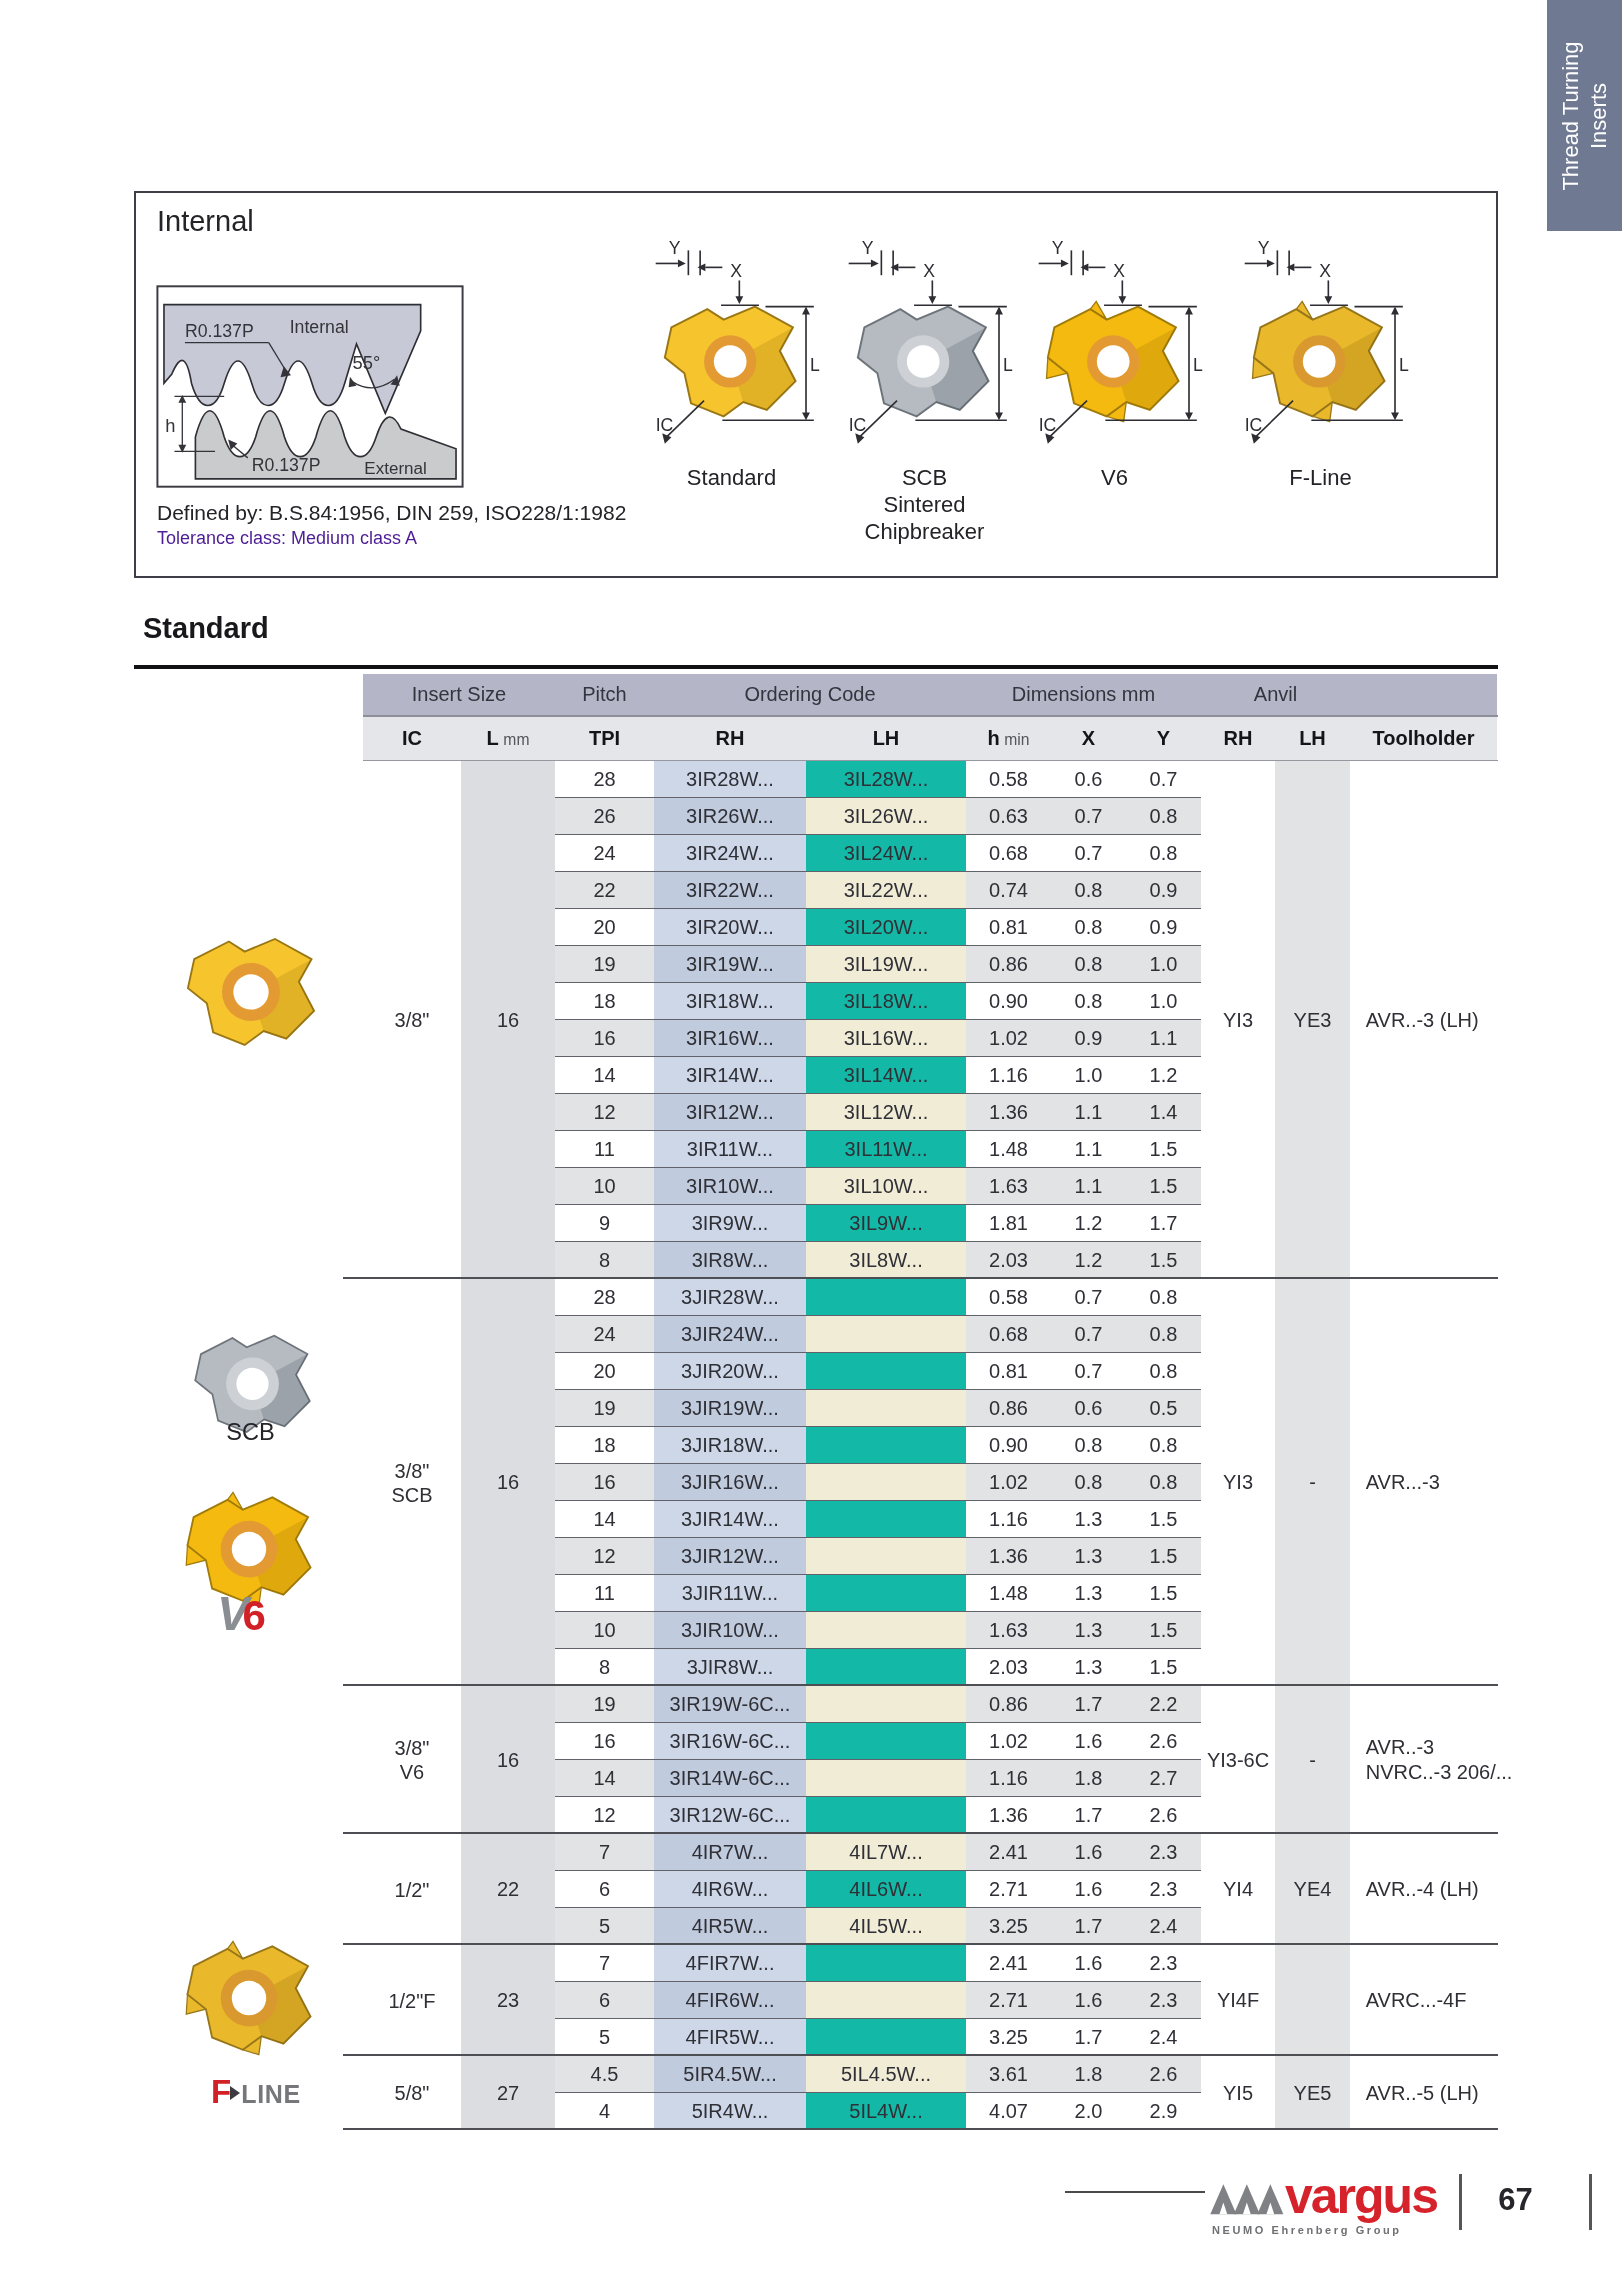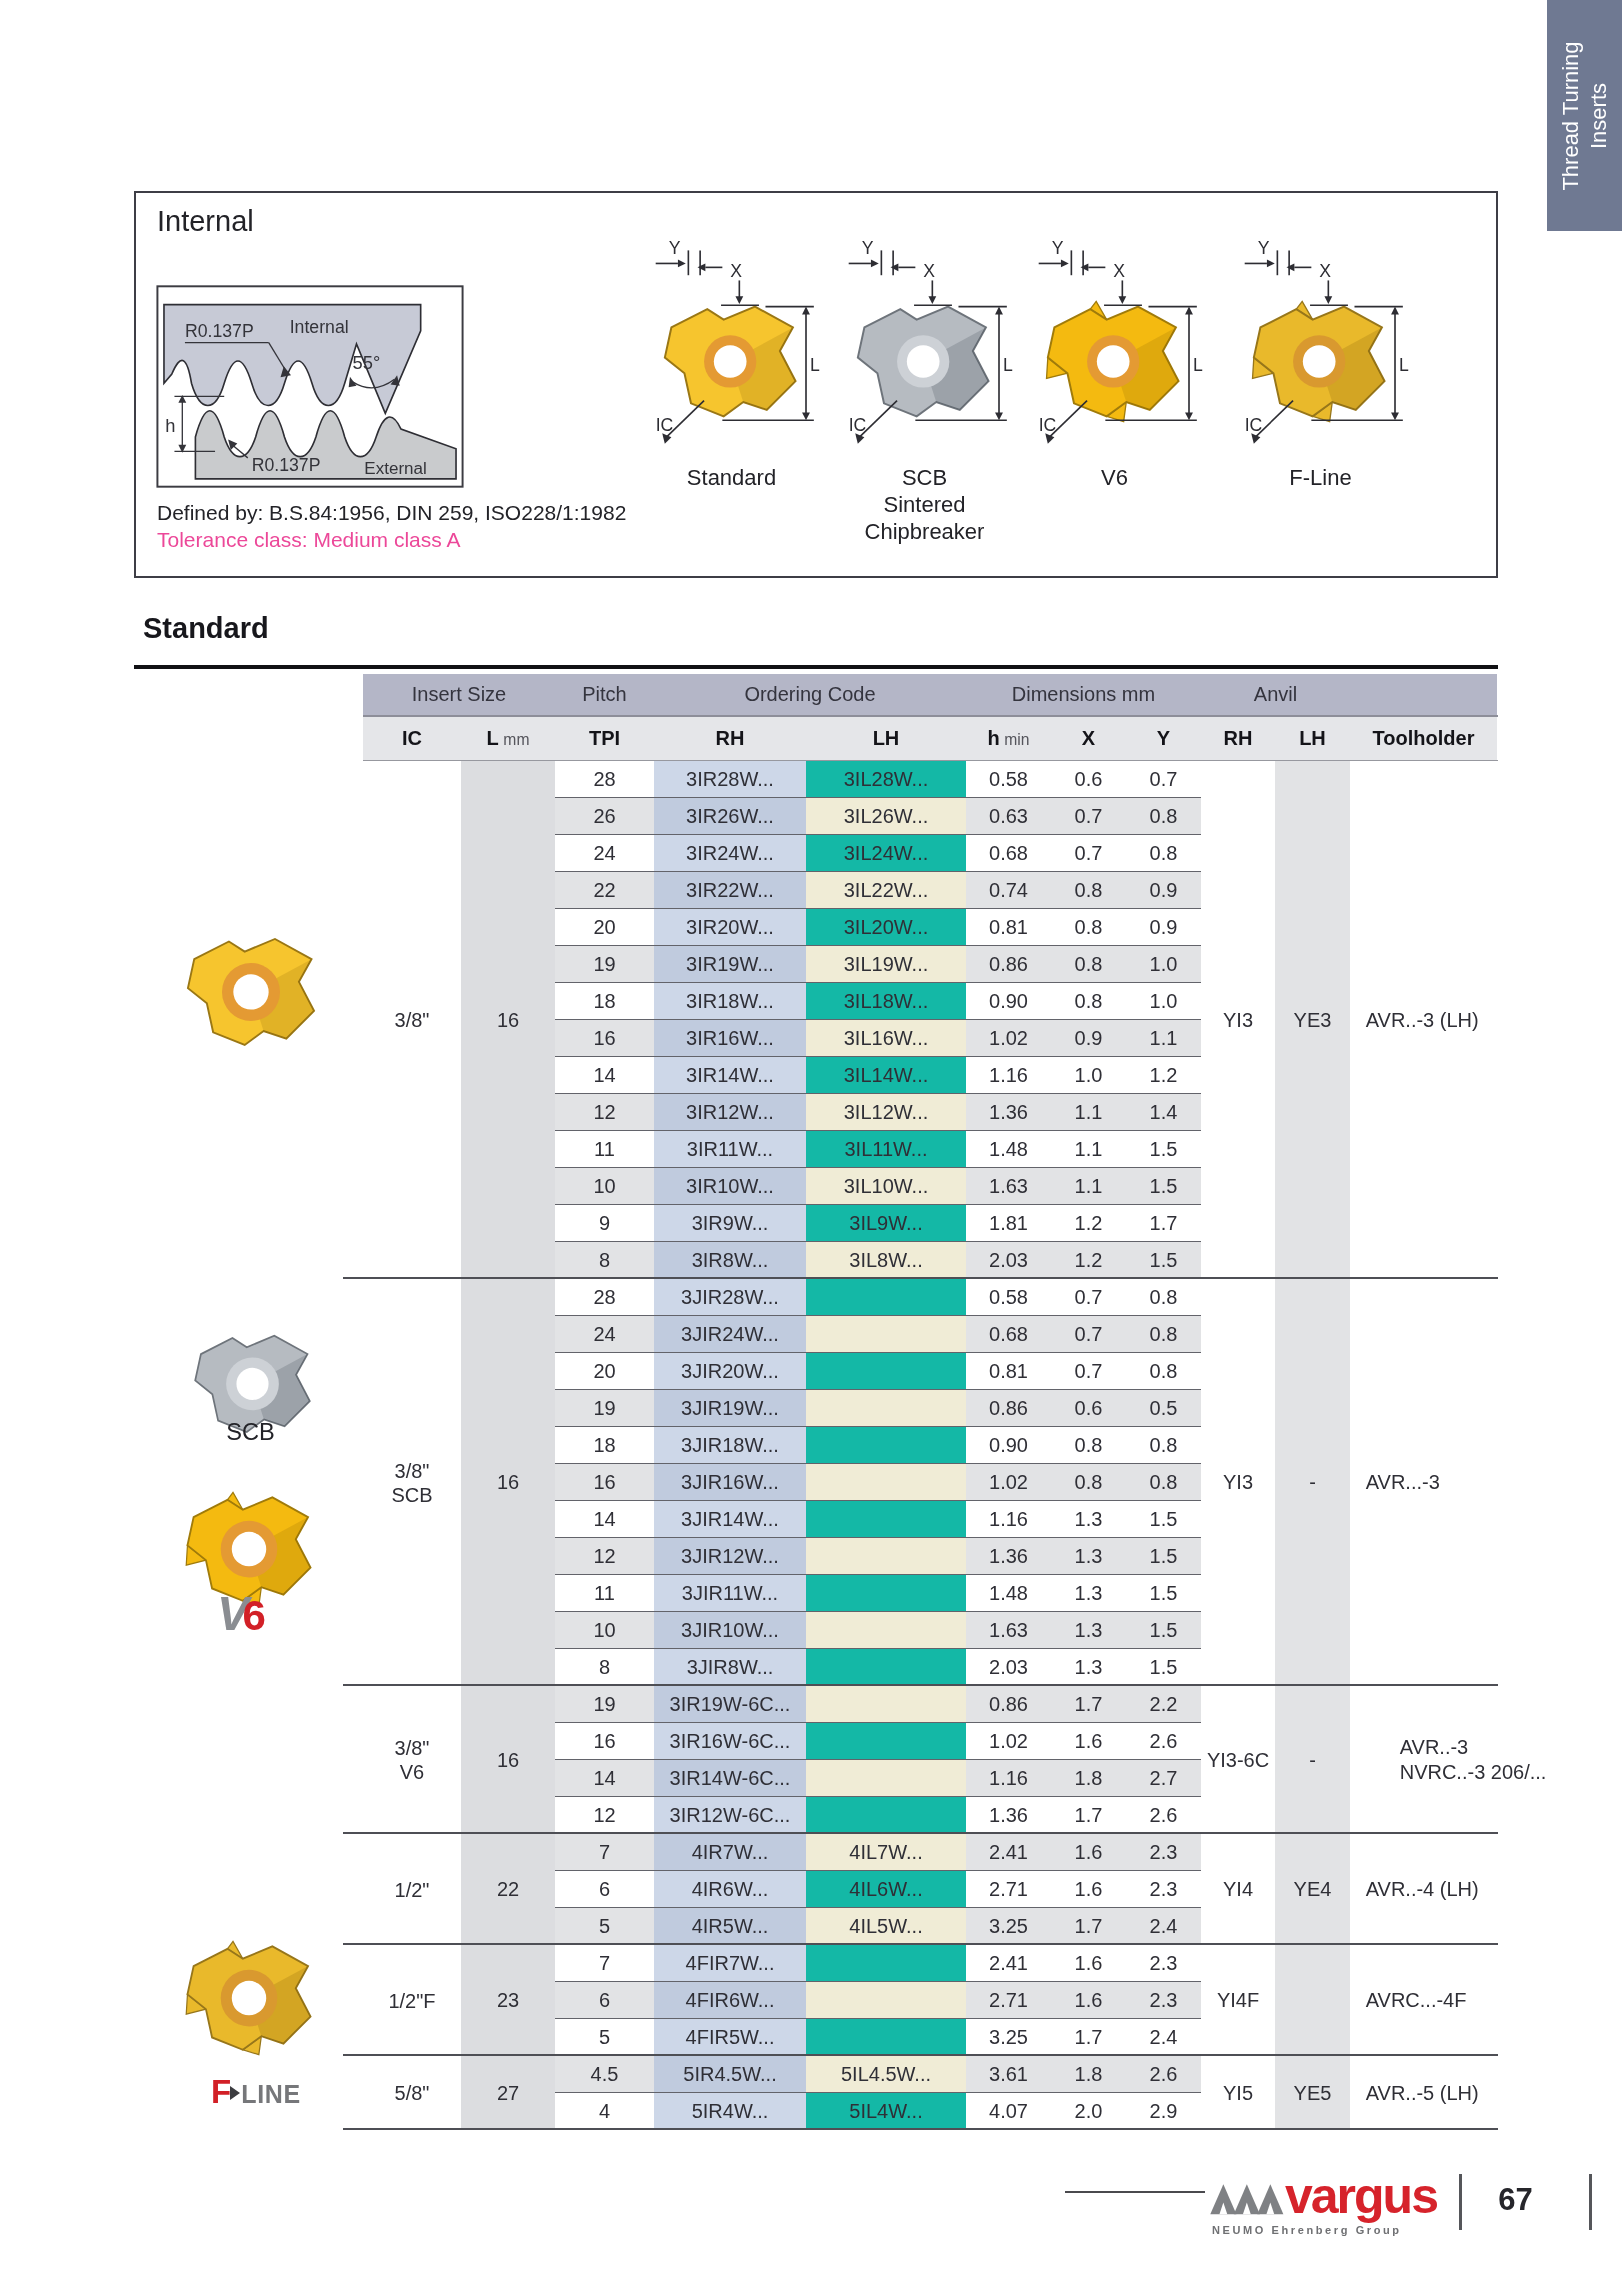--- a/index.html
+++ b/index.html
@@ -13,21 +13,21 @@
   
   .title-row{position:absolute;left:134px;top:128px;white-space:nowrap;}
   .title-bold{font-size:37px;font-weight:bold;color:#1b1b20;letter-spacing:-0.7px;}
   .title-rest{font-size:25px;color:#232328;margin-left:6.5px;}
   
   .internal-box{position:absolute;left:134px;top:191px;width:1364px;height:387px;
      border:2px solid #3e3e46;box-sizing:border-box;background:#fff;}
   .internal-title{position:absolute;left:21px;top:11.8px;font-size:29px;color:#232328;}
   .profile-wrap{position:absolute;left:19.6px;top:92px;width:316px;height:203px;}
   .defined{position:absolute;left:21px;top:308px;font-size:21px;color:#232328;}
-  .tolerance{position:absolute;left:21px;top:335px;font-size:21px;color:#ec4899;}
+  .tolerance{position:absolute;left:21px;top:335px;font-size:18px;color:#4c1d95;}
   .variant-slot{position:absolute;top:43px;width:183px;}
   .variant-label{margin-top:3.9px;text-align:center;font-size:22px;line-height:27px;color:#232328;}
   
   .section-title{position:absolute;left:143px;top:612px;font-size:29px;font-weight:bold;color:#17171c;}
   .section-rule{position:absolute;left:134px;top:665px;width:1364px;height:3.9px;background:#111114;}
   
   #table-area{position:absolute;left:363px;top:674px;width:1135px;}
   .tgrid{display:grid;grid-template-columns:98px 94px 99px 152px 160px 85px 75px 75px 74px 75px 147px;}
   .c{display:flex;align-items:center;justify-content:center;font-size:20px;color:#2f2f36;
      box-sizing:border-box;white-space:nowrap;}
@@ -562,21 +562,21 @@
         <div class="c stripe1 rline" style="grid-area: 3 / 7;">1.8</div>
         <div class="c stripe1 rline" style="grid-area: 3 / 8;">2.7</div>
         <div class="c stripe0" style="grid-area: 4 / 3;">12</div>
         <div class="c rh0" style="grid-area: 4 / 4;">3IR12W-6C...</div>
         <div class="c lh0" style="grid-area: 4 / 5;"></div>
         <div class="c stripe0" style="grid-area: 4 / 6;">1.36</div>
         <div class="c stripe0" style="grid-area: 4 / 7;">1.7</div>
         <div class="c stripe0" style="grid-area: 4 / 8;">2.6</div>
         <div class="c" style="grid-area: 1 / 9 / 5;">YI3-6C</div>
         <div class="c alhcol" style="grid-area: 1 / 10 / 5;">-</div>
-        <div class="c thc" style="grid-area: 1 / 11 / 5; margin-left: 34px;">
+        <div class="c thc" style="grid-area: 1 / 11 / 5;">
           <div>AVR..-3</div>
           <div>NVRC..-3 206/...</div>
         </div>
       </div>
       <div class="tgrid grow" style="grid-template-rows: repeat(3, 37px);">
         <div class="c icc" style="grid-area: 1 / 1 / 4;">
           <div>1/2"</div>
         </div>
         <div class="c lcol" style="grid-area: 1 / 2 / 4;">22</div>
         <div class="c stripe1 rline" style="grid-area: 1 / 3;">7</div>

